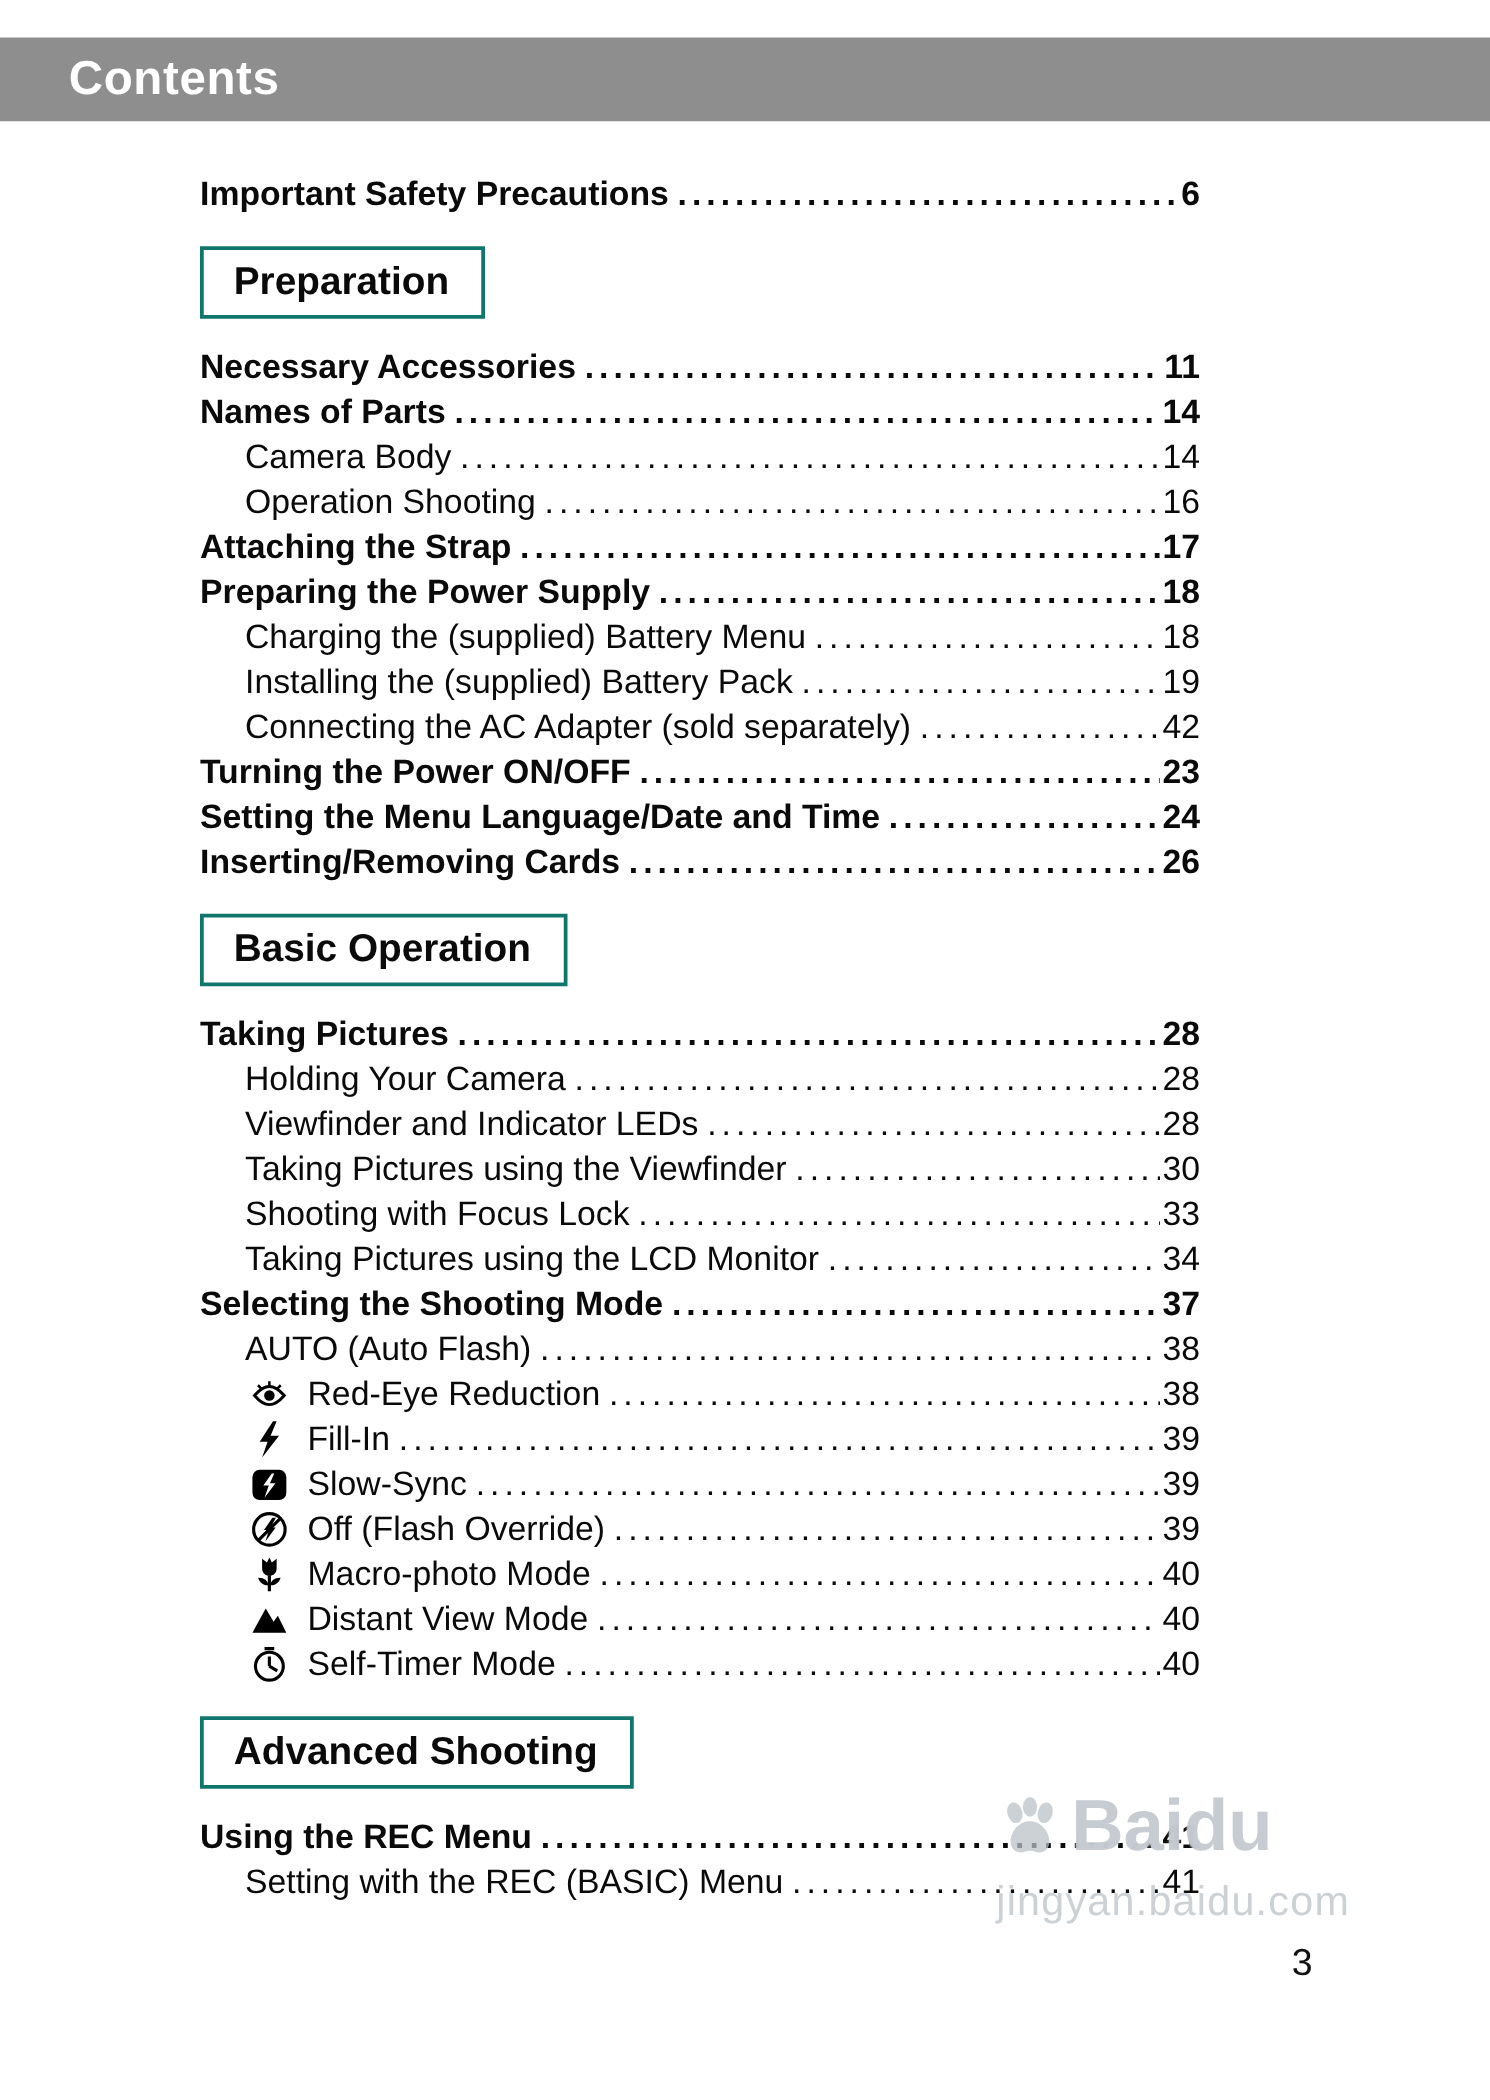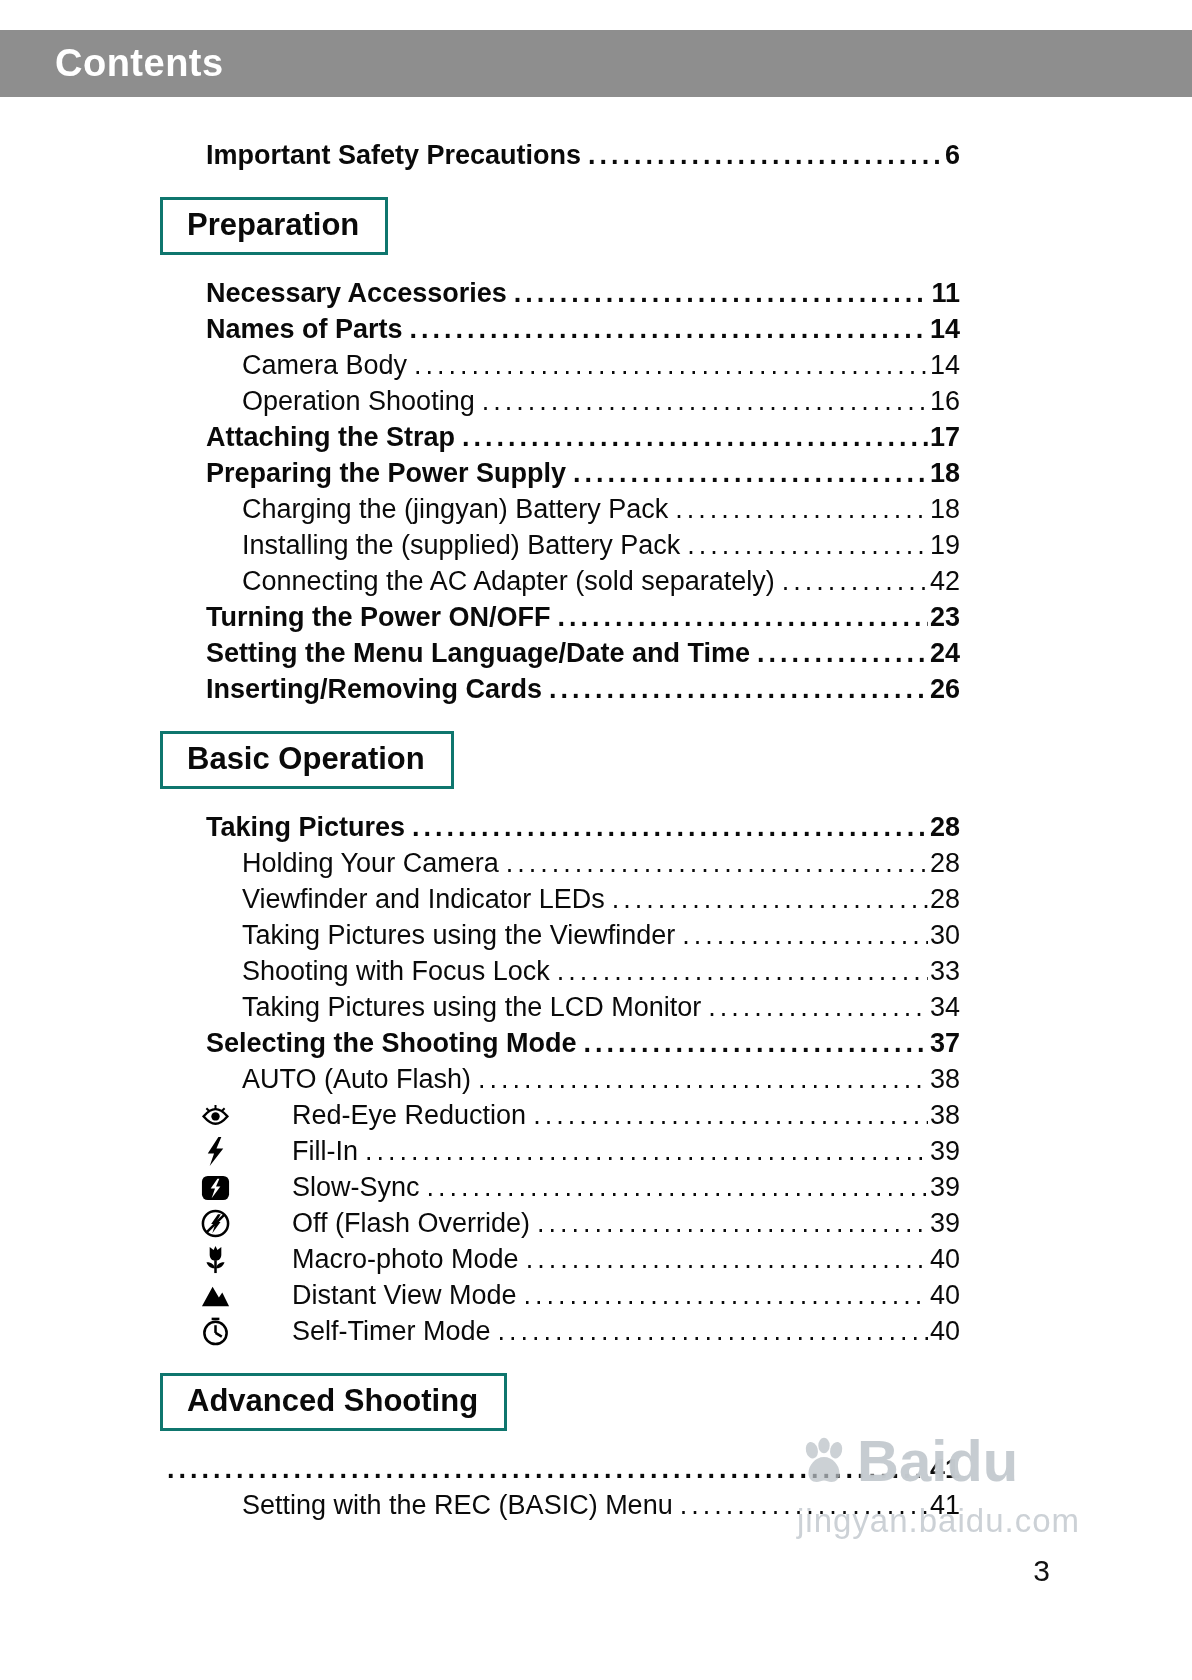--- a/index.html
+++ b/index.html
@@ -29,21 +29,21 @@
   }
   .toc-row {
     display: flex;
     align-items: baseline;
     font-size: 27px;
     line-height: 36px;
     font-weight: 400;
   }
   .toc-row.bold { font-weight: 700; }
   .toc-row.lvl2 { padding-left: 36px; }
-  .toc-row .t { white-space: nowrap; flex: 0 0 auto; margin-left: 46px; }
+  .toc-row .t { white-space: nowrap; flex: 0 0 auto; }
   .toc-row .dots {
     flex: 1 1 0;
     min-width: 18px;
     overflow: hidden;
     white-space: nowrap;
     letter-spacing: 4px;
     padding: 0 2px 0 7px;
   }
   .toc-row .pg { flex: 0 0 auto; padding-left: 2px; }
   .toc-row .icon {
@@ -137,21 +137,21 @@
       <span class="t">Attaching the Strap</span>
       <span class="dots" aria-hidden="true">................................................................................................................................................................</span>
       <span class="pg">17</span>
     </div>
     <div class="toc-row bold">
       <span class="t">Preparing the Power Supply</span>
       <span class="dots" aria-hidden="true">................................................................................................................................................................</span>
       <span class="pg">18</span>
     </div>
     <div class="toc-row lvl2">
-      <span class="t">Charging the (jingyan) Battery Pack</span>
+      <span class="t">Charging the (supplied) Battery Menu</span>
       <span class="dots" aria-hidden="true">................................................................................................................................................................</span>
       <span class="pg">18</span>
     </div>
     <div class="toc-row lvl2">
       <span class="t">Installing the (supplied) Battery Pack</span>
       <span class="dots" aria-hidden="true">................................................................................................................................................................</span>
       <span class="pg">19</span>
     </div>
     <div class="toc-row lvl2">
       <span class="t">Connecting the AC Adapter (sold separately)</span>
@@ -289,20 +289,21 @@
           <path d="M16 17.5l6.5 3.8" stroke="#000" stroke-width="2.6"></path>
           <path d="M12 3h8" stroke="#000" stroke-width="2.6"></path>
         </svg>
       </span>
       <span class="t">Self-Timer Mode</span>
       <span class="dots" aria-hidden="true">................................................................................................................................................................</span>
       <span class="pg">40</span>
     </div>
     <div class="section-row"><span class="section-box">Advanced Shooting</span></div>
     <div class="toc-row bold">
+      <span class="t">Using the REC Menu</span>
       <span class="dots" aria-hidden="true">................................................................................................................................................................</span>
       <span class="pg">41</span>
     </div>
     <div class="toc-row lvl2">
       <span class="t">Setting with the REC (BASIC) Menu</span>
       <span class="dots" aria-hidden="true">................................................................................................................................................................</span>
       <span class="pg">41</span>
     </div>
   </main>
 

